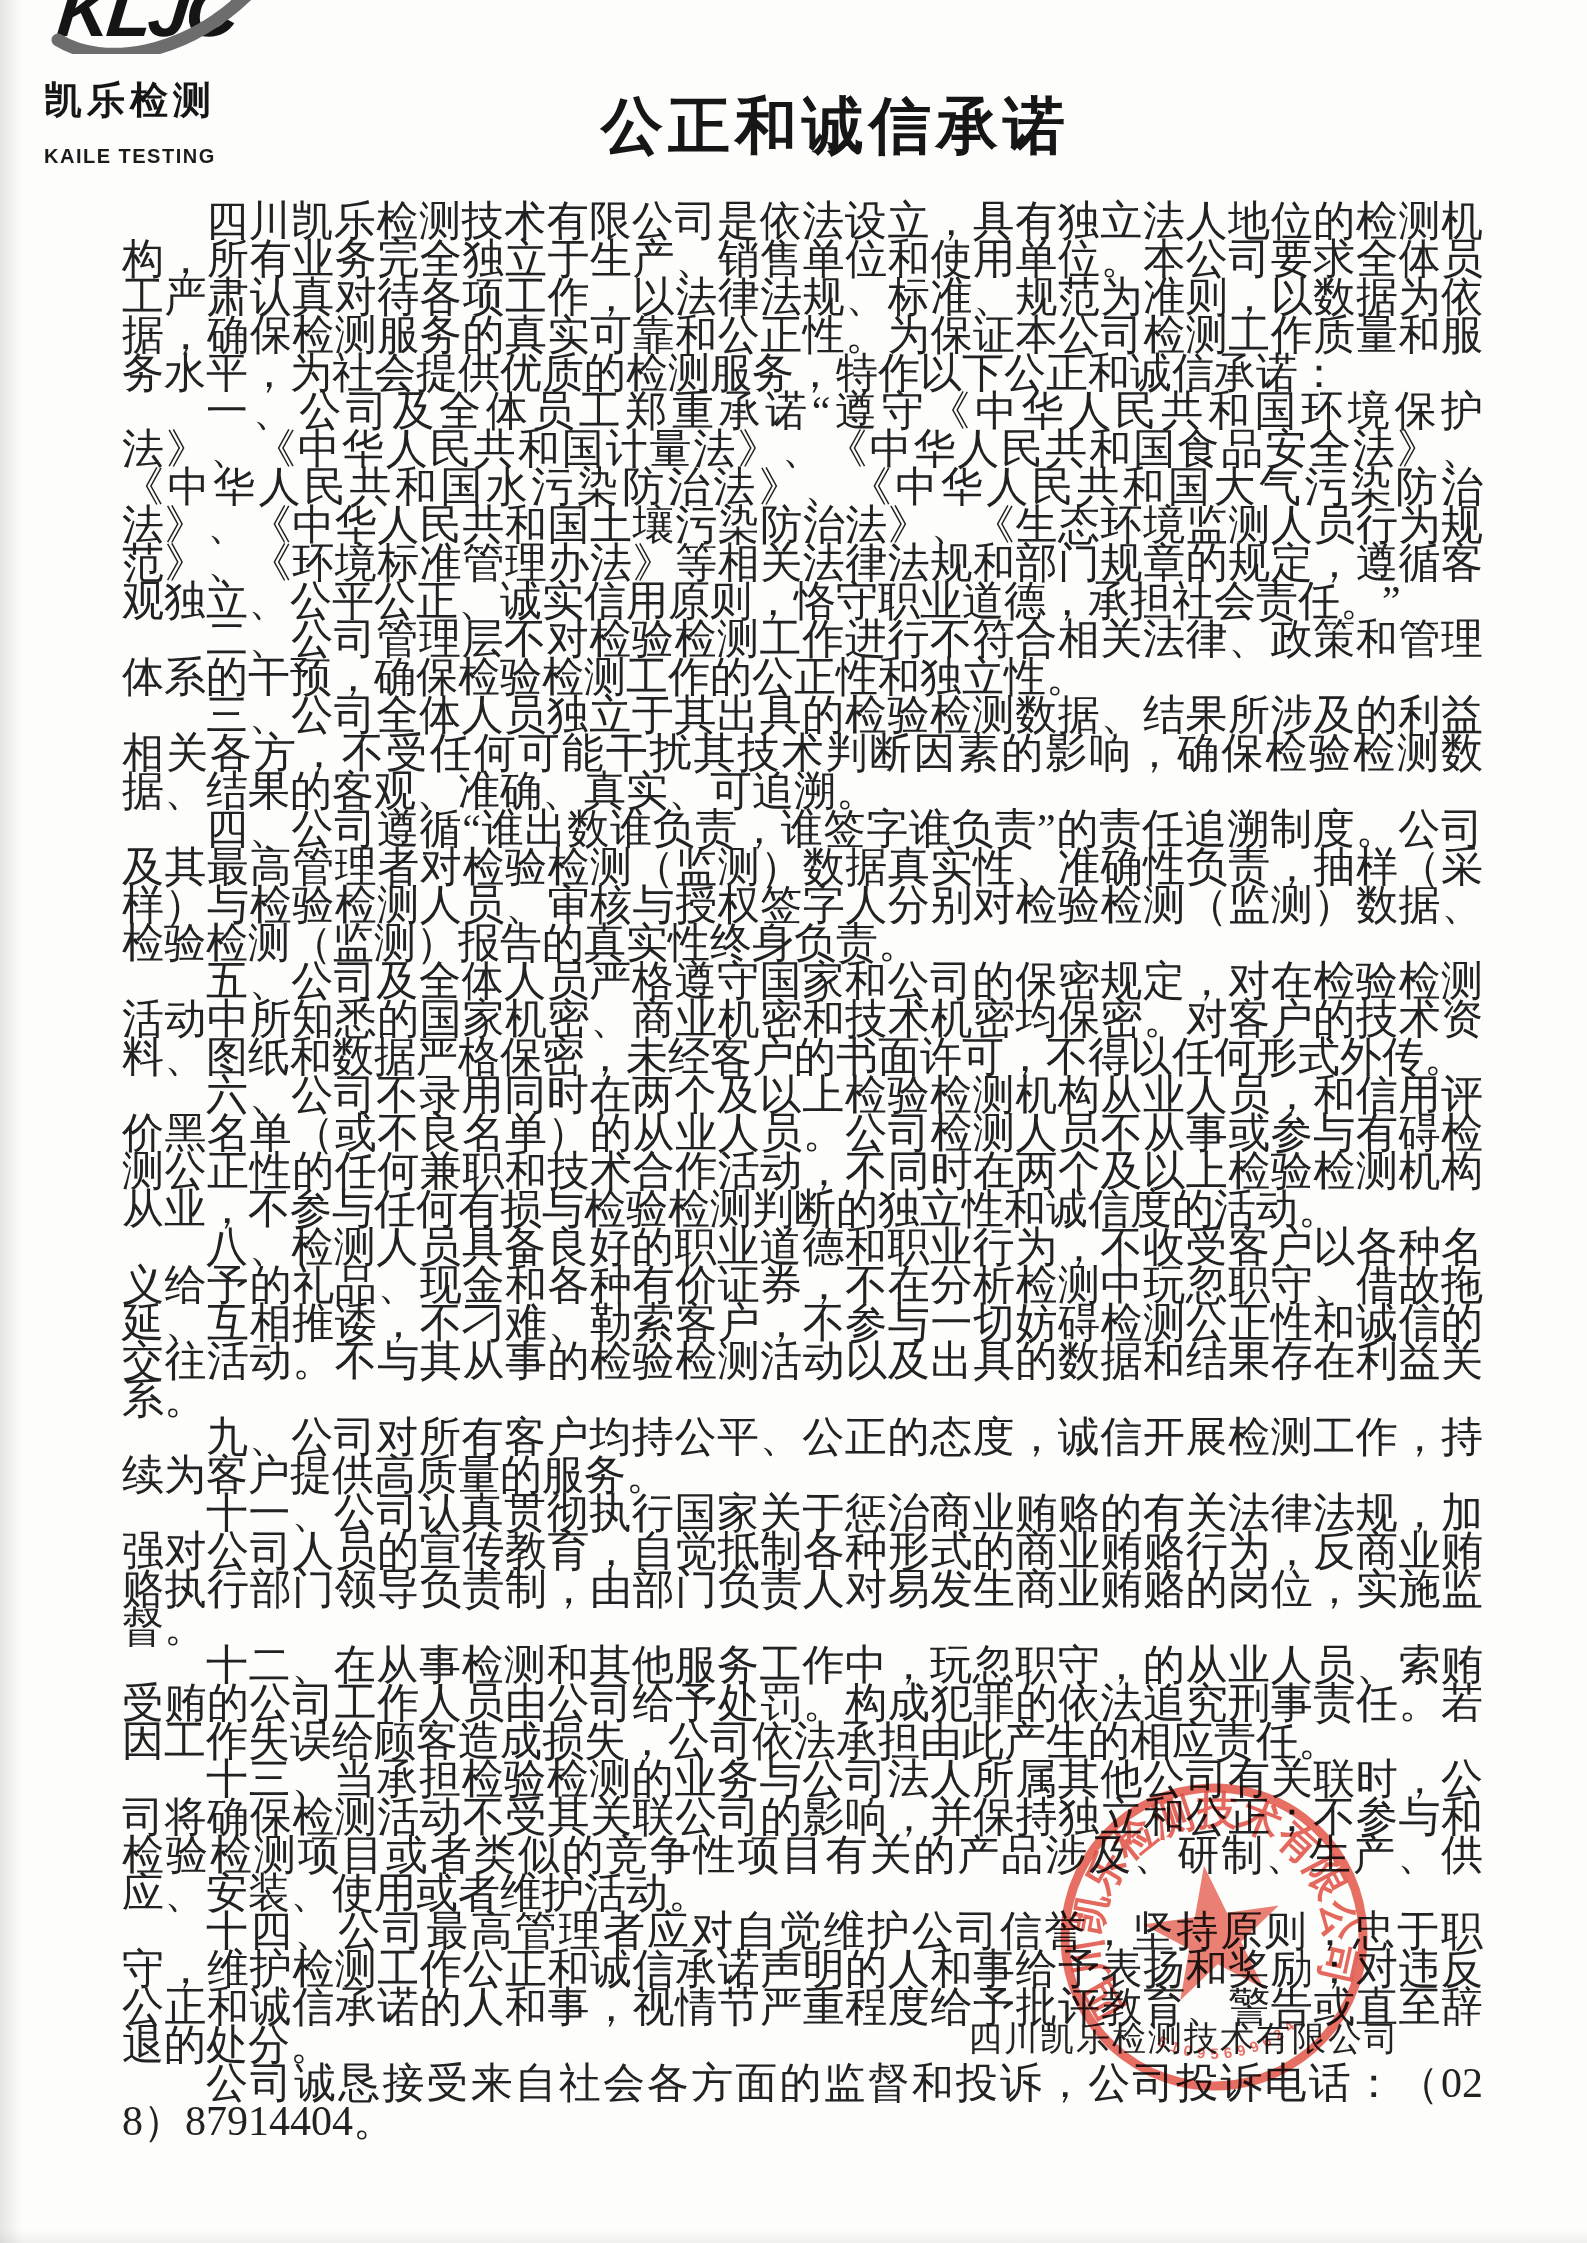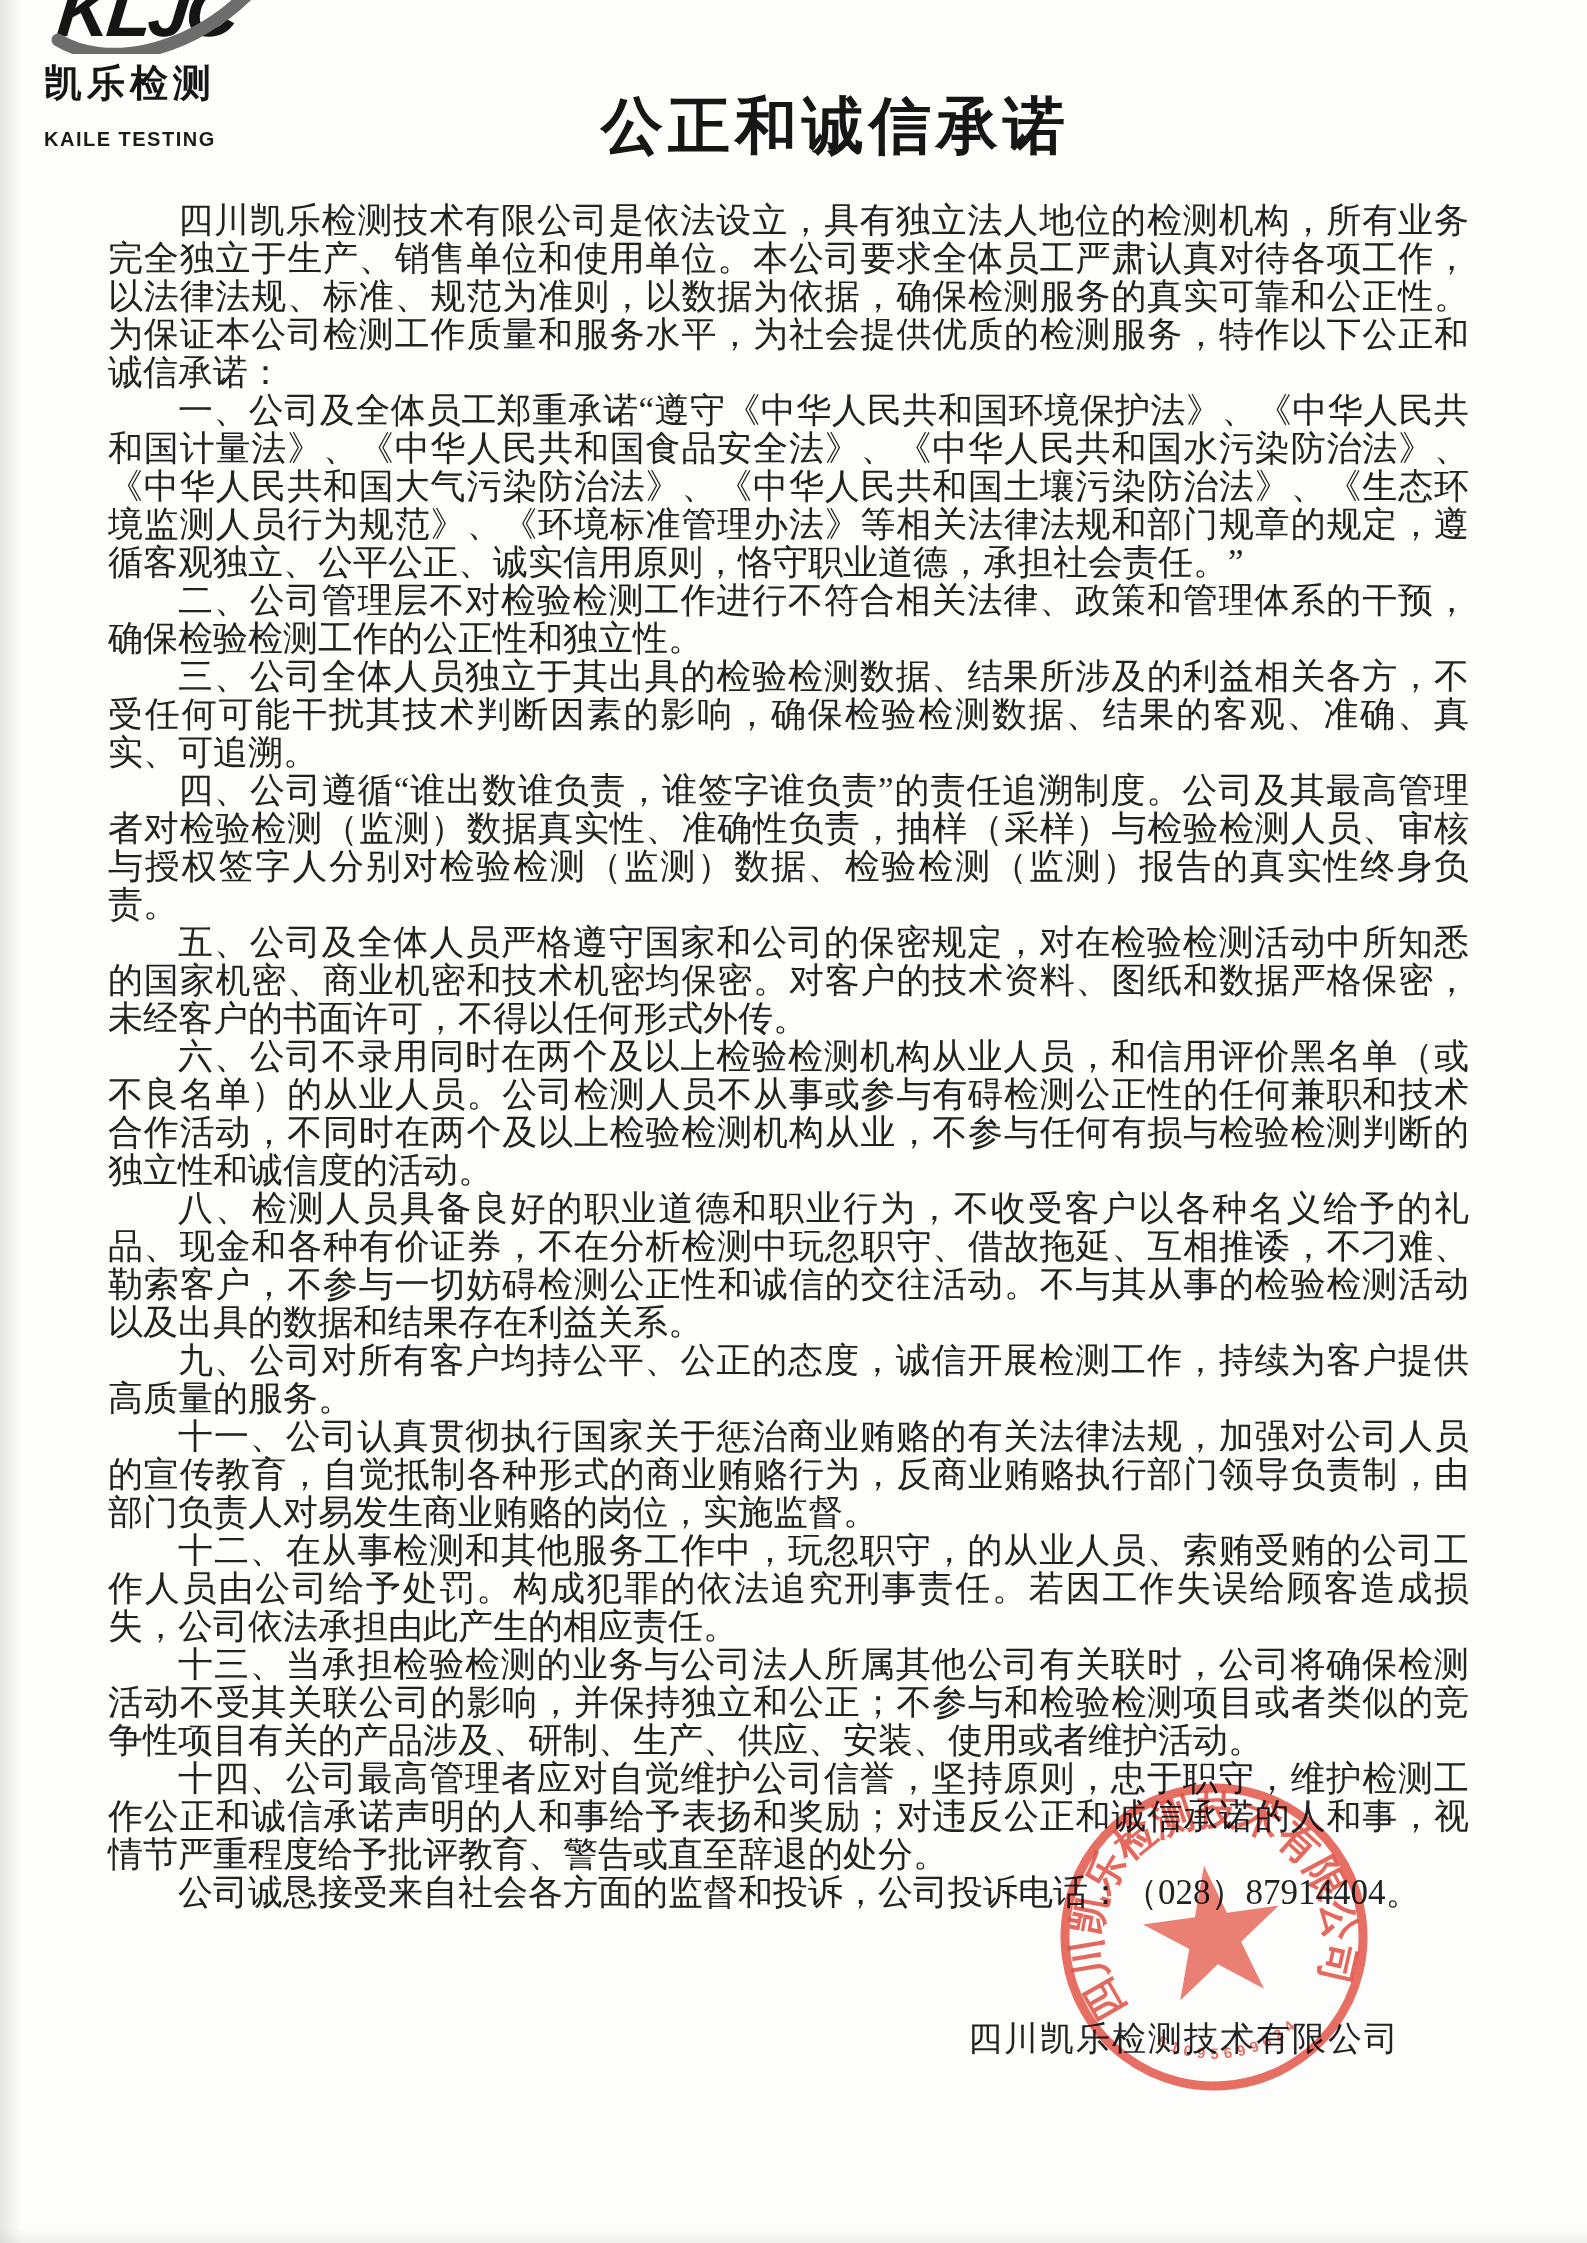--- a/index.html
+++ b/index.html
@@ -31,21 +31,21 @@
   }
   .logo-mark .letters{
     position:absolute;left:14px;top:-26px;
     font-family:"Liberation Sans","DejaVu Sans",sans-serif;
     font-style:italic;font-weight:900;font-size:74px;line-height:74px;
     letter-spacing:-4px;color:#151515;transform:skewX(-6deg);
     white-space:nowrap;
   }
   .logo-mark svg{position:absolute;left:0;top:0;}
   .logo-cn{
-    margin-top:4px;
+    margin-top:21px;
     font-family:"Liberation Sans","DejaVu Sans",sans-serif;
     font-weight:900;font-size:38px;letter-spacing:5px;color:#161616;
     white-space:nowrap;
   }
   .logo-en{
     margin-top:19px;
     font-family:"Liberation Sans","DejaVu Sans",sans-serif;
     font-weight:700;font-size:20px;letter-spacing:1.5px;color:#1b1b1b;
     white-space:nowrap;
   }
@@ -55,22 +55,22 @@
     position:absolute;top:84px;left:0;width:100%;
     text-align:center;
     font-weight:700;font-size:62px;letter-spacing:5px;
     color:#161616;
     transform:translateX(42px);
     margin:0;
   }
 
   
   .doc-body{
-    position:absolute;left:108px;top:202px;width:1361px;
-    font-size:35px;line-height:38px;
+    position:absolute;left:122px;top:202px;width:1361px;
+    font-size:42px;line-height:38px;
     text-align:justify;
     color:#222;
   }
   .doc-body p{
     margin:0;
     text-indent:2em;
     word-break:break-all;
   }
 
   

